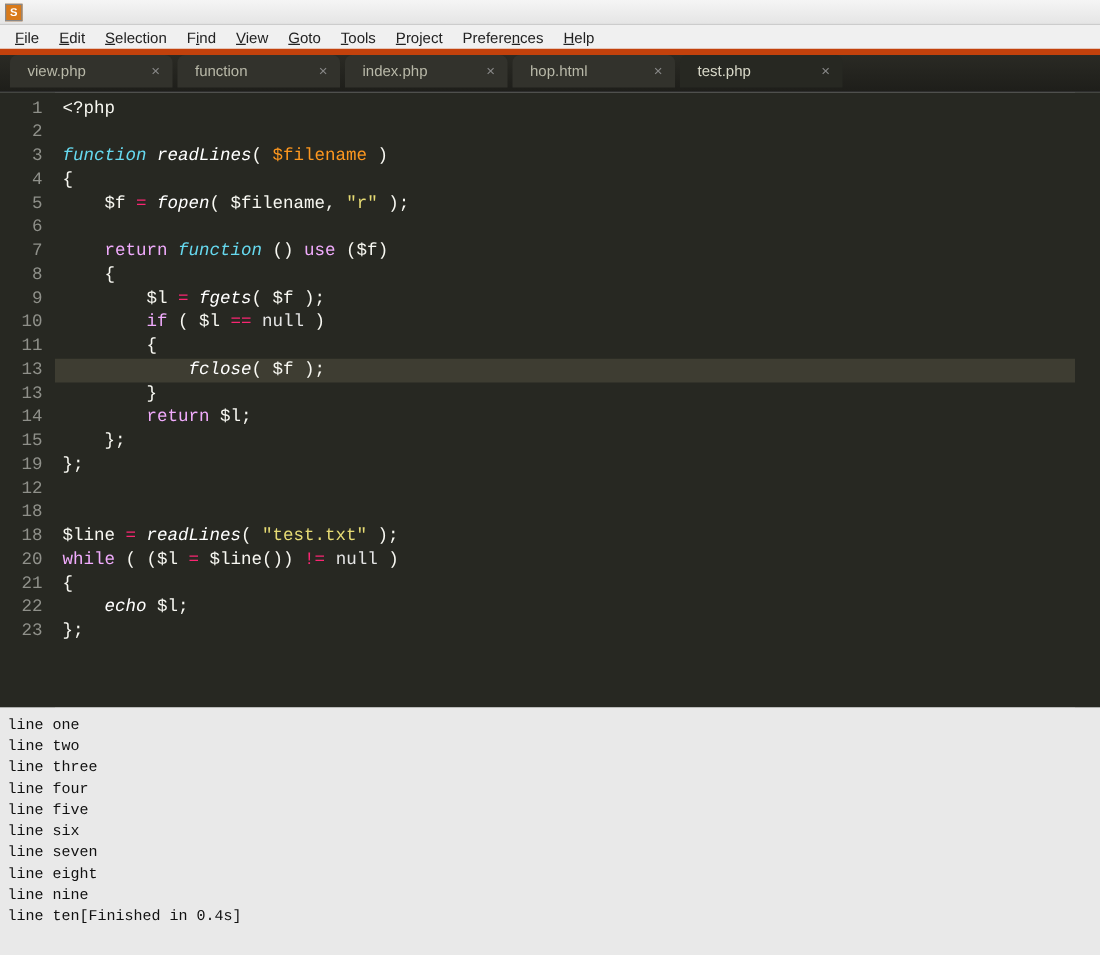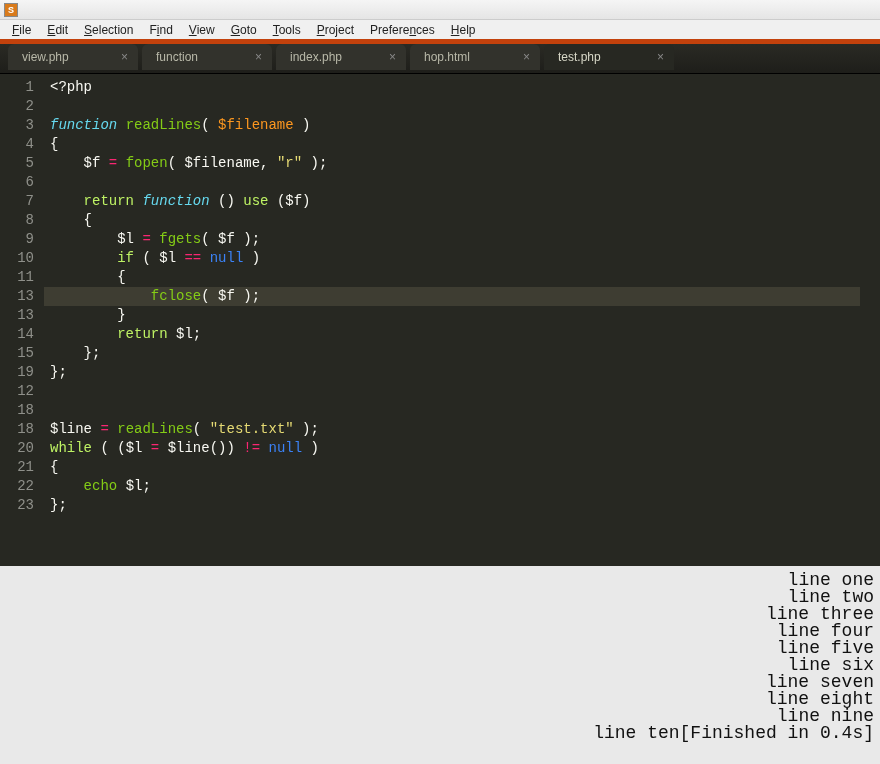--- a/index.html
+++ b/index.html
@@ -102,39 +102,38 @@
 .gutter div { height: 19px; }
 .code {
   flex: 1;
   padding: 4px 0;
   color: #f8f8f2;
   white-space: pre;
   position: relative;
 }
 .code-line { height: 19px; padding-left: 6px; }
 .code-line.hl { background: #3e3d32; }
-.kw2 { color: #bef264; }
-.fn { color: #84cc16; }
+.kw2 { color: #f0abfc; }
+.fn { color: #ffffff; font-style: italic; }
 .decl { color: #66d9ef; font-style: italic; }
 .var { color: #fd971f; }
 .str { color: #e6db74; }
 .op { color: #f92672; }
 .punct { color: #f8f8f2; }
-.const { color: #3b82f6; text-align: center; }
+.const { color: #e5e5e5; text-align: center; }
 .plain { color: #f8f8f2; }
 .output {
   flex: 1;
   background: #e9e9e9;
   font-family: Consolas, "Courier New", monospace;
-  font-size: 18px;
+  font-size: 12px;
   line-height: 17px;
   color: #111;
   padding: 6px 6px;
   white-space: pre;
-  text-align: right;
 }
 .minimap {
   width: 20px;
   background: #272822;
 }
 </style>
 </head>
 <body>
 
 <div class="titlebar">

